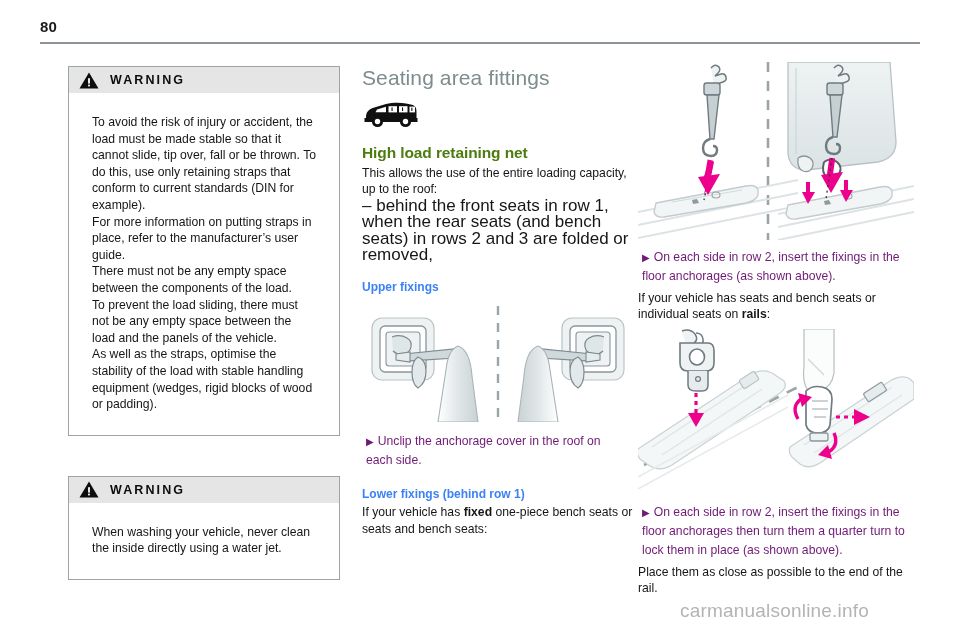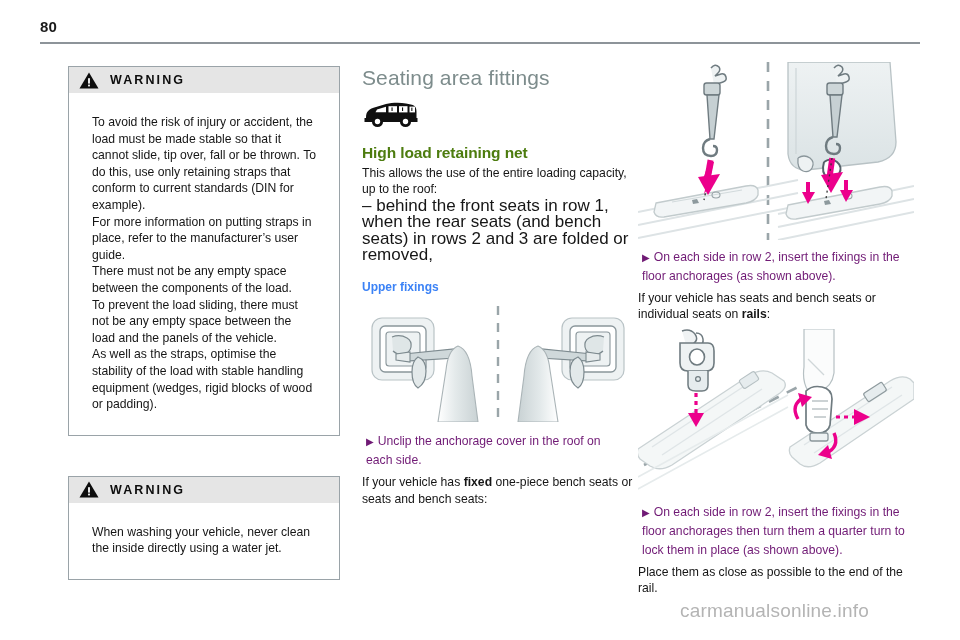--- a/index.html
+++ b/index.html
@@ -246,20 +246,21 @@
       <path d="M34,52 L48,50 L48,60 L34,58 Z" fill="#e6ebec" stroke="#7d8a8f" stroke-width="1.1"></path>
       <path d="M56,55 q8,3 8,14 q0,12 -8,17 q-6,-4 -6,-16 q0,-11 6,-15 Z" fill="#e3e9ea" stroke="#7d8a8f" stroke-width="1.2"></path>
       <path d="M96,44 q12,4 14,30 l6,46 L76,120 L84,68 q2,-20 12,-24 Z" fill="url(#gFab)" stroke="#aab4b7" stroke-width="1.1"></path>
     </g>
   </svg>
 
   <p class="action-line" style="margin-top:10px">
     <span class="action-arrow">▶</span><span>Unclip the anchorage cover in the roof on each side.</span>
   </p>
 
+  <h3 class="minor-title">Lower fixings (behind row 1)</h3>
   <p class="body-text"><span>If your vehicle has </span><b>fixed</b><span> one-piece bench seats or seats and bench seats:</span></p>
 
 </div>
 
 <div class="column" id="col-right" style="top:62px">
 
   <svg class="illus" width="276" height="178" viewBox="0 0 276 178">
     <defs>
       <linearGradient id="gSeat" x1="0" y1="0" x2="0" y2="1">
         <stop offset="0%" stop-color="#eef2f3"></stop>

